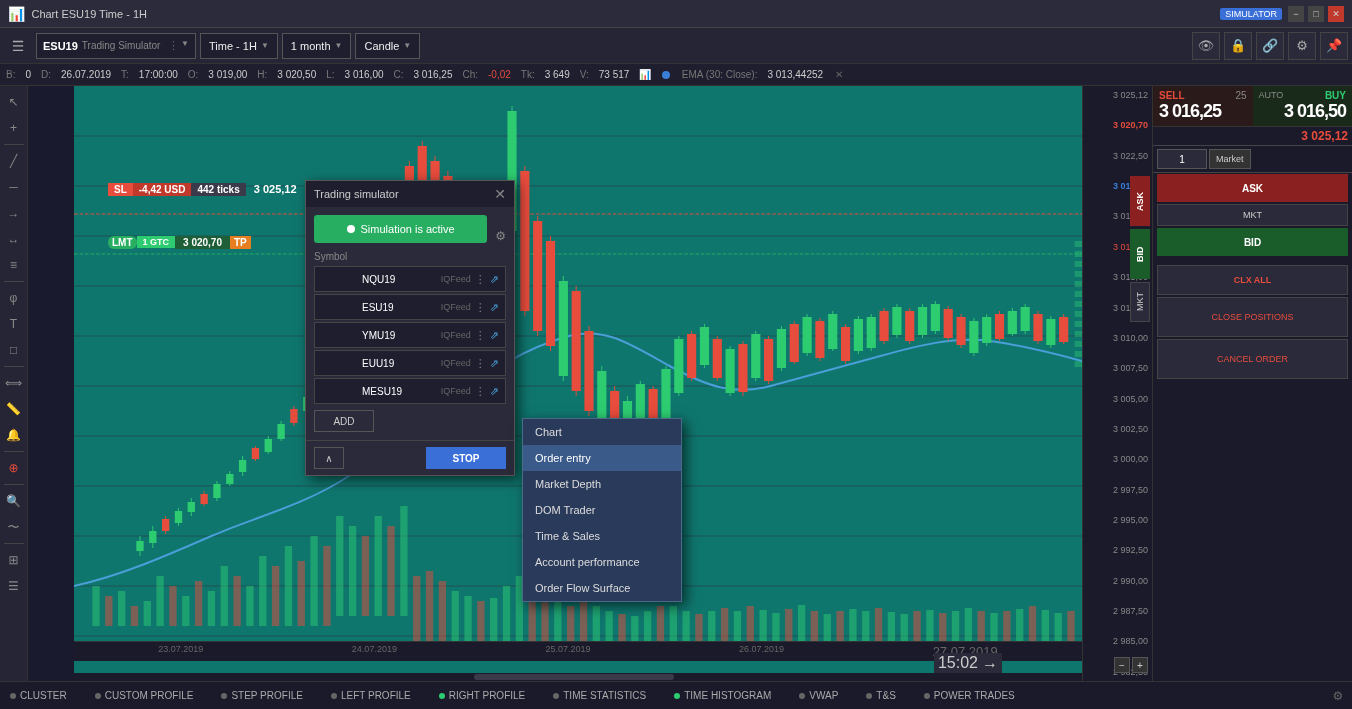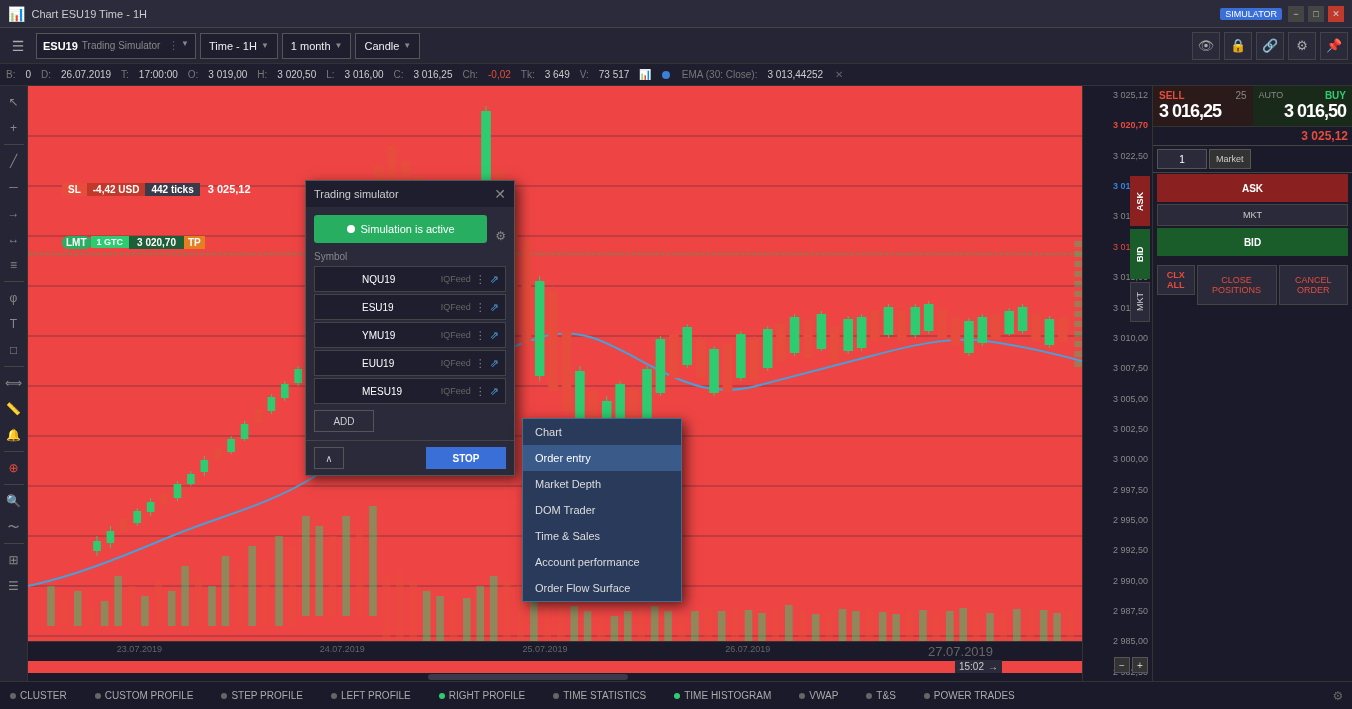--- a/index.html
+++ b/index.html
@@ -211,21 +211,21 @@
       top: 0; left: 0;
       width: 100%; height: 100%;
     }
 
     
     .time-overlay {
       position: absolute;
       bottom: 8px;
       right: 80px;
       color: #ccc;
-      font-size: 10px;
+      font-size: 16px;
       background: #2a2a3a;
       padding: 1px 4px;
       display: flex;
       align-items: center;
       gap: 4px;
     }
   </style>
 </head>
 <body>
 
@@ -321,21 +321,21 @@
     <div class="side-sep"></div>
     <div class="side-icon" style="color:#e74c3c;">⊕</div>
     <div class="side-sep"></div>
     <div class="side-icon">🔍</div>
     <div class="side-icon">〜</div>
     <div class="side-sep"></div>
     <div class="side-icon">⊞</div>
     <div class="side-icon">☰</div>
   </div>
 
-  <div id="chart-area" style="flex:1; position:relative; background:#ef4444; overflow:hidden;">
+  <div id="chart-area" style="flex:1; position:relative; background:#0f766e; overflow:hidden;margin-left:46px;">
 
     <svg id="main-svg" viewBox="0 0 1100 595" preserveAspectRatio="none">
 
       <line x1="0" y1="50" x2="1100" y2="50" stroke="#2a2a3a" stroke-width="0.5"></line>
       <line x1="0" y1="100" x2="1100" y2="100" stroke="#2a2a3a" stroke-width="0.5"></line>
       <line x1="0" y1="150" x2="1100" y2="150" stroke="#2a2a3a" stroke-width="0.5"></line>
       <line x1="0" y1="200" x2="1100" y2="200" stroke="#2a2a3a" stroke-width="0.5"></line>
       <line x1="0" y1="250" x2="1100" y2="250" stroke="#2a2a3a" stroke-width="0.5"></line>
       <line x1="0" y1="300" x2="1100" y2="300" stroke="#2a2a3a" stroke-width="0.5"></line>
       <line x1="0" y1="350" x2="1100" y2="350" stroke="#2a2a3a" stroke-width="0.5"></line>
@@ -691,21 +691,21 @@
         <button class="ask-btn" style="flex:1; height:28px;">ASK</button>
       </div>
       <div style="display:flex; gap:1px; padding:1px 4px;">
         <button class="mkt-btn" style="flex:1; height:22px;">MKT</button>
       </div>
       <div style="display:flex; gap:1px; padding:1px 4px;">
         <button class="bid-btn" style="flex:1; height:28px;">BID</button>
       </div>
     </div>
 
-    <div style="flex:1; display:flex; padding:4px; gap:2px; margin-top:4px;">
+    <div style="flex:1; display:flex; flex-direction:column; padding:4px; gap:2px; margin-top:4px;">
       <button style="background:#2a2a3a;border:1px solid #444;color:#e74c3c;height:30px;cursor:pointer;font-size:9px;font-weight:bold;">CLX ALL</button>
       <button style="background:#2a2a3a;border:1px solid #444;color:#e74c3c;height:40px;cursor:pointer;font-size:9px;">CLOSE POSITIONS</button>
       <button style="background:#2a2a3a;border:1px solid #444;color:#e74c3c;height:40px;cursor:pointer;font-size:9px;">CANCEL ORDER</button>
     </div>
 
     <div style="position:absolute; right:202px; top:90px; display:flex; flex-direction:column; gap:1px;">
       <div style="background:#8b2020; color:#fff; font-size:9px; font-weight:bold; padding:2px 4px; writing-mode:vertical-rl; transform:rotate(180deg); height:50px; display:flex; align-items:center; justify-content:center; cursor:pointer;">ASK</div>
       <div style="background:#1a5c2a; color:#fff; font-size:9px; font-weight:bold; padding:2px 4px; writing-mode:vertical-rl; transform:rotate(180deg); height:50px; display:flex; align-items:center; justify-content:center; cursor:pointer; margin-top:2px;">BID</div>
       <div style="background:#2a2a3a; color:#ccc; font-size:9px; padding:2px 4px; writing-mode:vertical-rl; transform:rotate(180deg); height:40px; display:flex; align-items:center; justify-content:center; cursor:pointer; margin-top:2px; border:1px solid #444;">MKT</div>
     </div>

